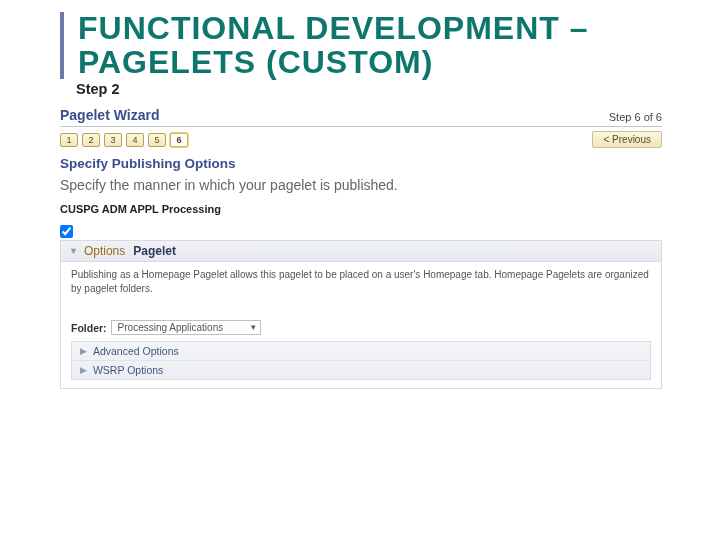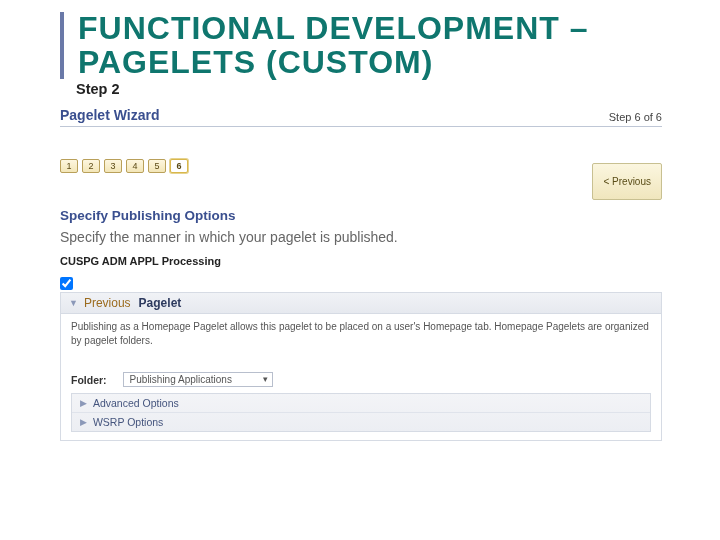--- a/index.html
+++ b/index.html
@@ -72,25 +72,24 @@
   .stepbox.current {
     background: #fff;
     border: 1px solid #d9b74c;
     box-shadow: 0 0 0 1px #e6d38f;
     font-weight: 700;
   }
   .prev-btn {
     border: 1px solid #c8c091;
     background: linear-gradient(#fbf6df,#f0e6bd);
     font-size: 10px;
-    padding: 12px 10px;
+    padding: 2px 10px;
     border-radius: 2px;
     color: #5a4d17;
     cursor: pointer;
-    margin-top: 32px;
   }
   .section-title {
     color: #3a4f8f;
     font-size: 13.5px;
     font-weight: 700;
     margin-bottom: 6px;
   }
   .section-sub {
     font-size: 14px;
     color: #666;
@@ -124,21 +123,21 @@
   }
   .tri { font-size: 9px; color: #8b98b8; }
   .group-header.main { font-size: 12px; color: #3a4f8f; }
   .group-header.main .accent { color: #9b6b1e; font-weight: 400; margin-right: 2px;}
   .group-body {
     padding: 6px 10px 8px 10px;
     font-size: 10px;
     color: #555;
   }
   .group-body .desc { margin-bottom: 25px; line-height: 1.35; }
-  .folder-row { display: flex; align-items: center; gap: 16px; font-size: 10.5px; }
+  .folder-row { display: flex; align-items: center; gap: 4px; font-size: 10.5px; }
   .folder-row label { font-weight: 700; color: #333; }
   .fake-select {
     border: 1px solid #b8bfcd;
     background: #fff;
     padding: 1px 18px 1px 6px;
     font-size: 10px;
     min-width: 150px;
     position: relative;
   }
   .fake-select::after {
@@ -191,29 +190,29 @@
     <div class="section-sub">Specify the manner in which your pagelet is published.</div>
     <div class="proc-label">CUSPG ADM APPL Processing</div>
 
     <div class="check-row">
       <input type="checkbox" checked="" style="">
     </div>
 
     <div class="group">
       <div class="group-header main">
         <span class="tri">▼</span>
-        <span class="accent">Previous</span>
+        <span class="accent">Options</span>
         <span style="font-weight:700;color:#2d3a5e;">Pagelet</span>
       </div>
       <div class="group-body">
         <div class="desc">Publishing as a Homepage Pagelet allows this pagelet to be placed on a user's Homepage tab. Homepage Pagelets are organized by pagelet folders.</div>
         <div class="folder-row">
           <label>Folder:</label>
           <div class="fake-select">
-            <span>Publishing Applications</span>
+            <span>Processing Applications</span>
           </div>
         </div>
         <div class="subgroup">
           <div class="row">
             <span class="tri">▶</span>
             <span>Advanced Options</span>
           </div>
           <div class="row">
             <span class="tri">▶</span>
             <span>WSRP Options</span>

